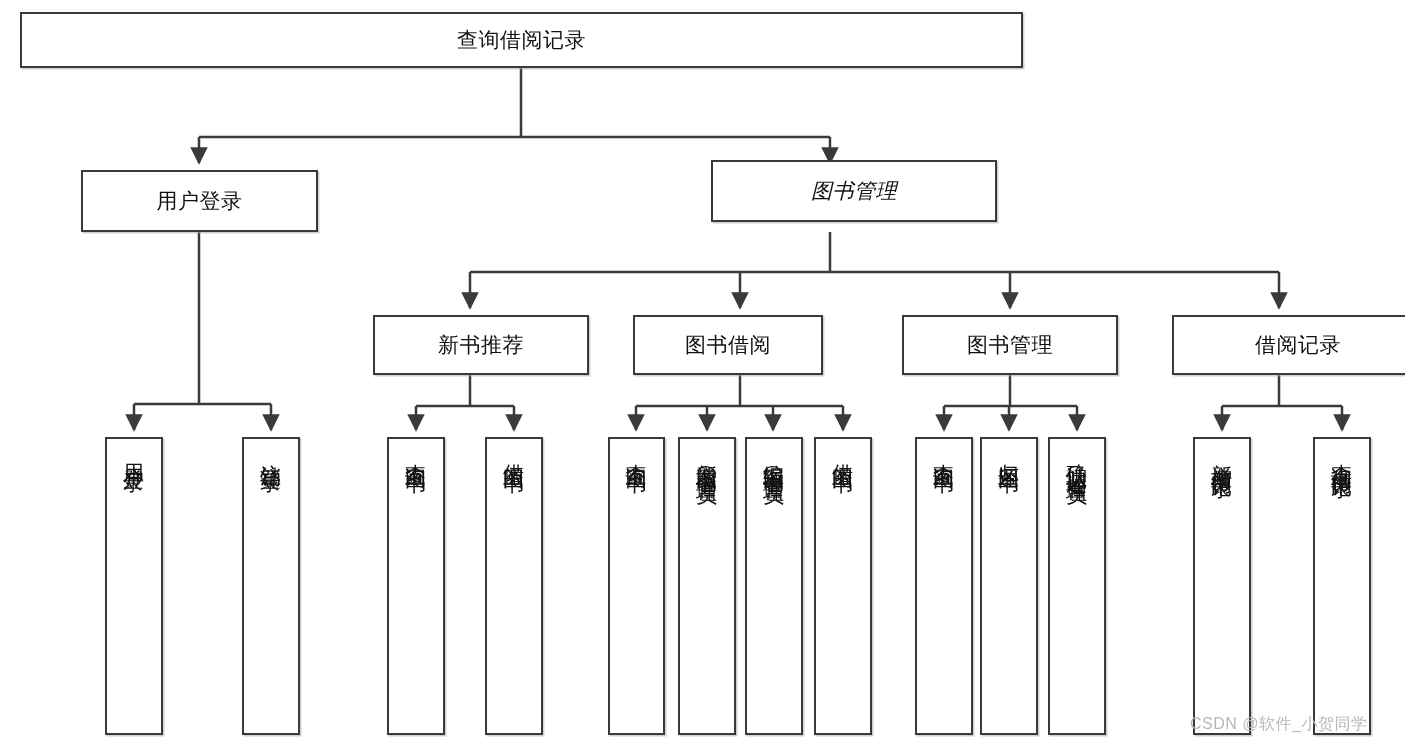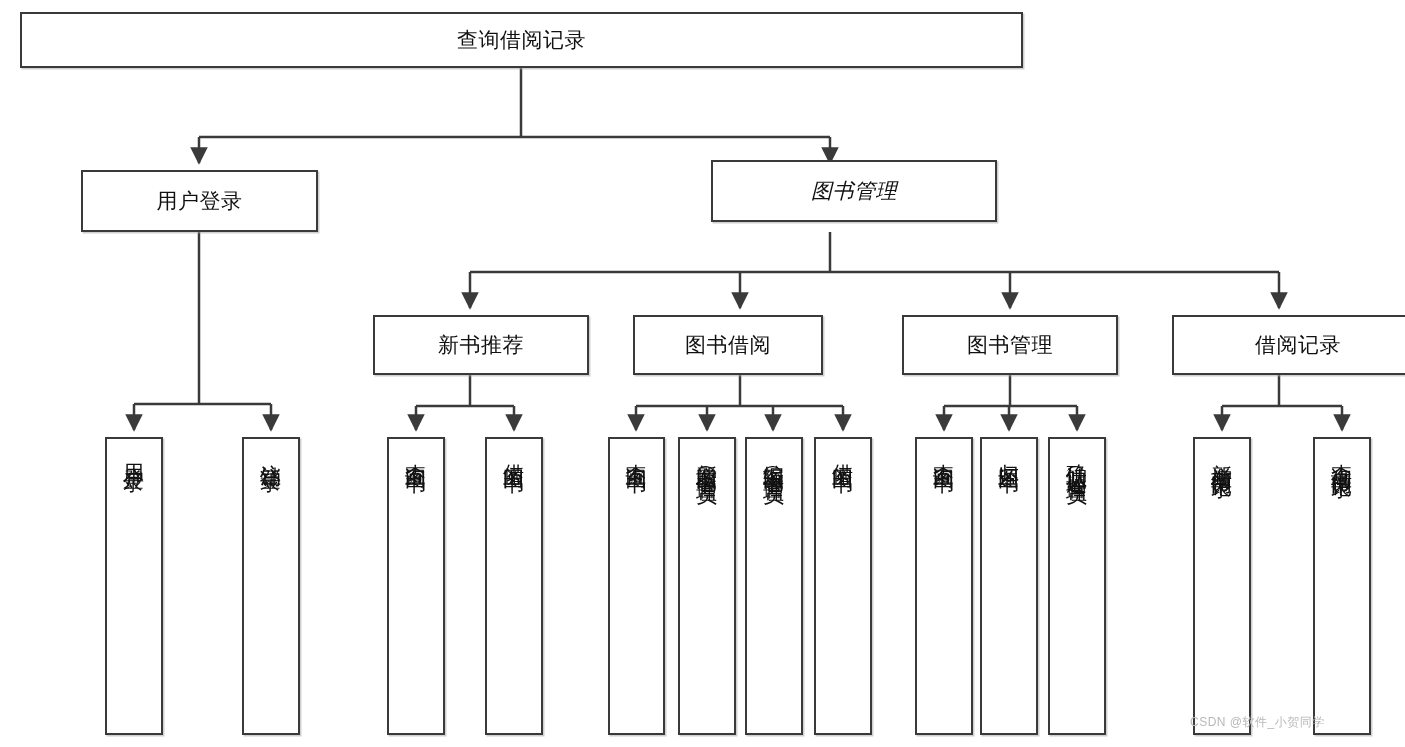--- a/index.html
+++ b/index.html
@@ -56,21 +56,21 @@
     text-orientation: upright;
     font-size: 21px;
     letter-spacing: 3px;
     line-height: 1;
     white-space: pre;
   }
   .watermark {
     position: absolute;
     left: 1190px;
     top: 714px;
-    font-size: 12px;
+    font-size: 16px;
     color: #b8b8b8;
     white-space: nowrap;
     letter-spacing: 0.5px;
     pointer-events: none;
   }
 </style>
 </head>
 <body>
 
 <div id="diagram-root">

